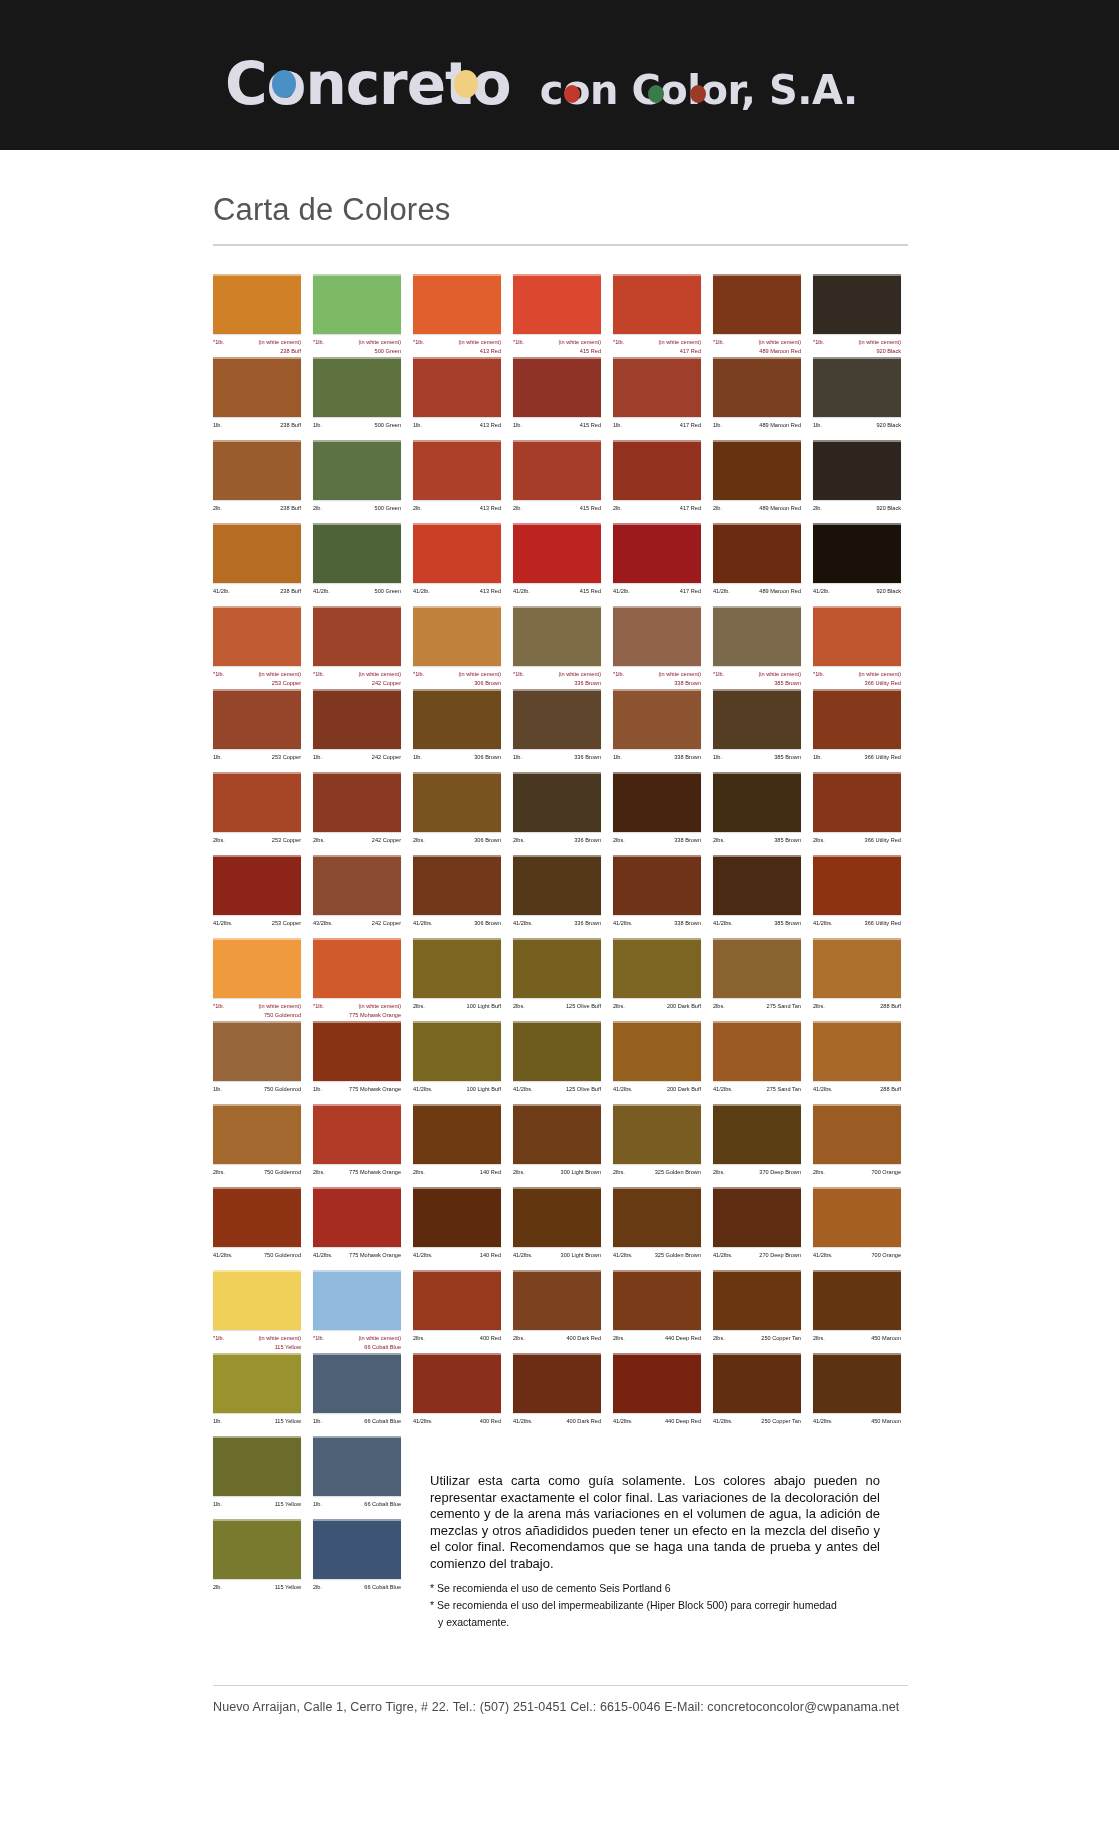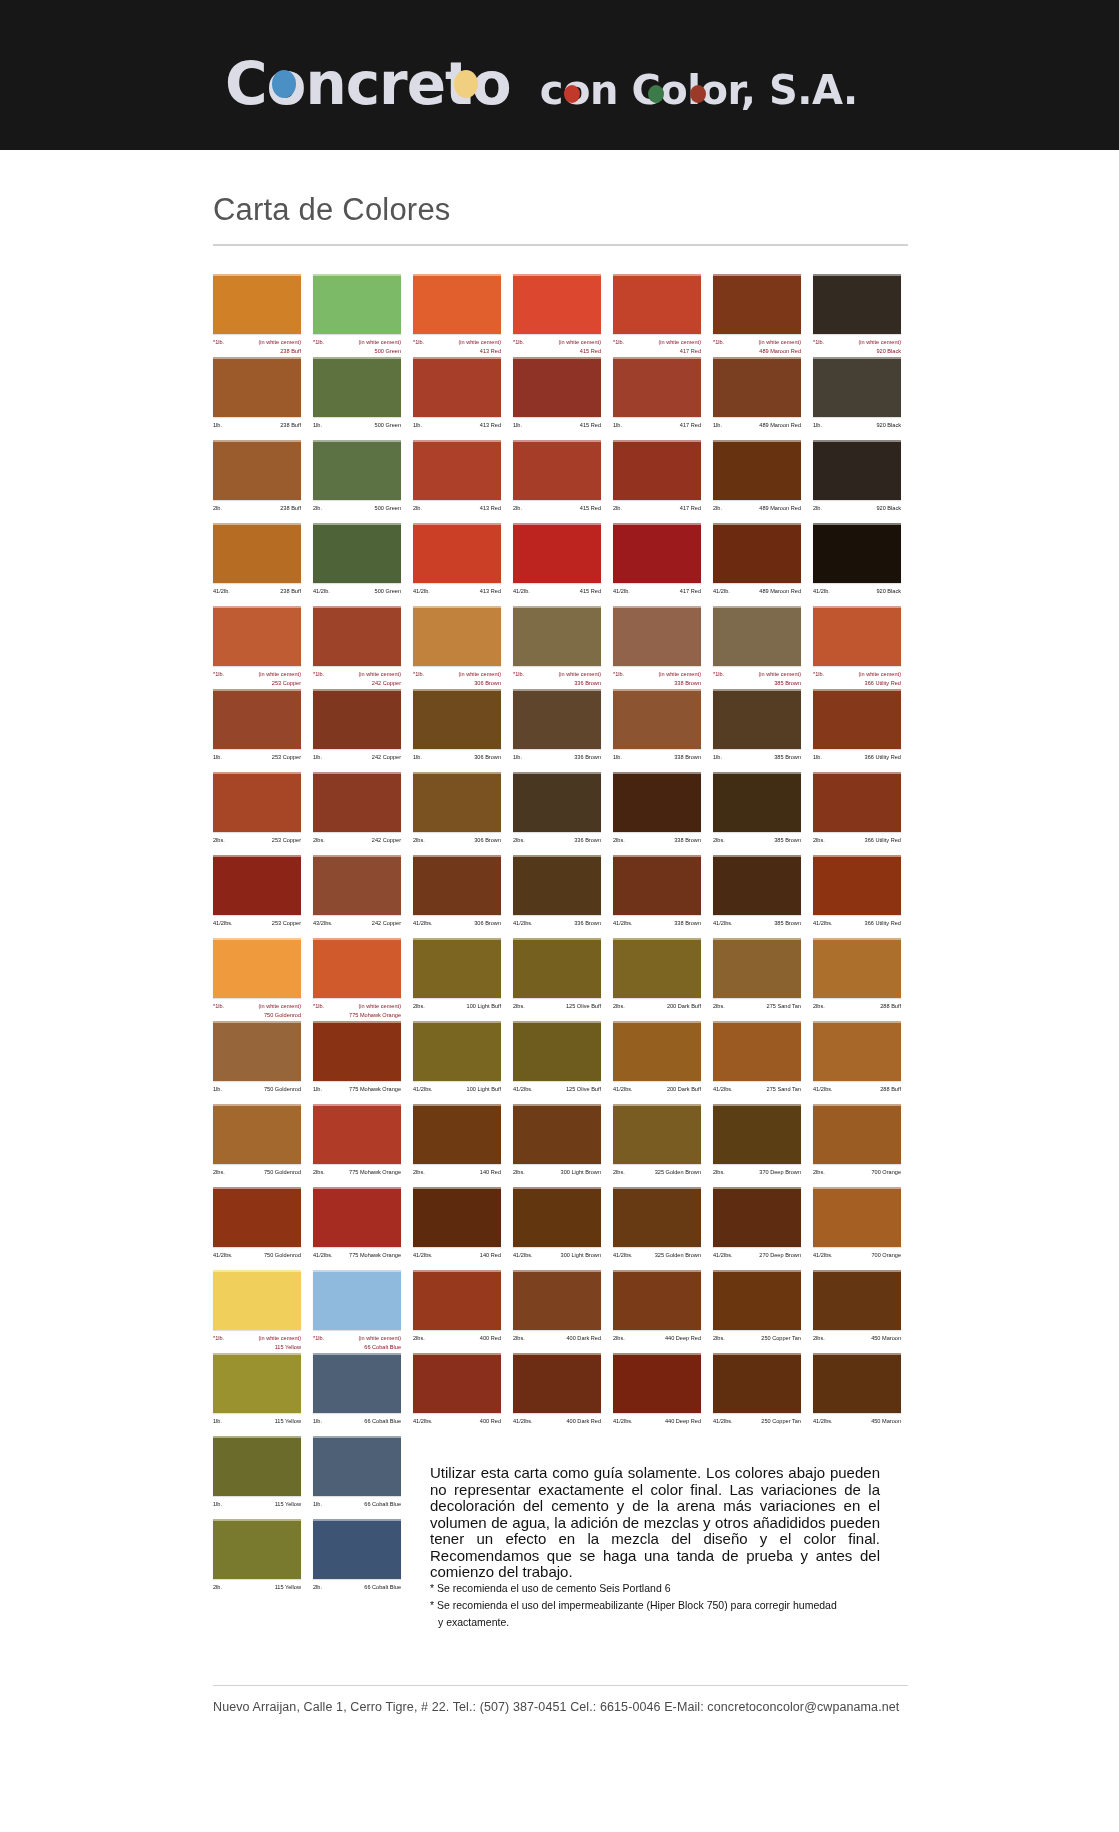--- a/index.html
+++ b/index.html
@@ -108,24 +108,25 @@
   .cap-name { }
 
   
   .notes {
     position: absolute;
     left: 430px;
     top: 1465px;
     width: 450px;
   }
   .notes p {
-    font-size: 15px;
+    font-size: 13px;
     line-height: 16.5px;
     color: #111111;
     text-align: justify;
+    margin-top: 8px;
   }
   .recs {
     position: absolute;
     left: 430px;
     top: 1580px;
     width: 450px;
   }
   .recs p {
     font-size: 10.5px;
     line-height: 17px;
@@ -1178,19 +1179,19 @@
         </div>
       </div>
     </div>
 
   <div class="notes">
     <p>Utilizar esta carta como guía solamente. Los colores abajo pueden no representar exactamente el color final. Las variaciones de la decoloración del cemento y de la arena más variaciones en el volumen de agua, la adición de mezclas y otros añadididos pueden tener un efecto en la mezcla del diseño y el color final. Recomendamos que se haga una tanda de prueba y antes del comienzo del trabajo.</p>
   </div>
 
   <div class="recs">
     <p>* Se recomienda el uso de cemento Seis Portland 6</p>
-    <p>* Se recomienda el uso del impermeabilizante (Hiper Block 750) para corregir humedad</p>
+    <p>* Se recomienda el uso del impermeabilizante (Hiper Block 500) para corregir humedad</p>
     <p class="indent">y exactamente.</p>
   </div>
 
   <div class="footer-rule"></div>
-  <div class="footer">Nuevo Arraijan, Calle 1, Cerro Tigre, # 22. Tel.: (507) 387-0451 Cel.: 6615-0046 E-Mail: concretoconcolor@cwpanama.net</div>
+  <div class="footer">Nuevo Arraijan, Calle 1, Cerro Tigre, # 22. Tel.: (507) 251-0451 Cel.: 6615-0046 E-Mail: concretoconcolor@cwpanama.net</div>
 </div>
 
 </body></html>

